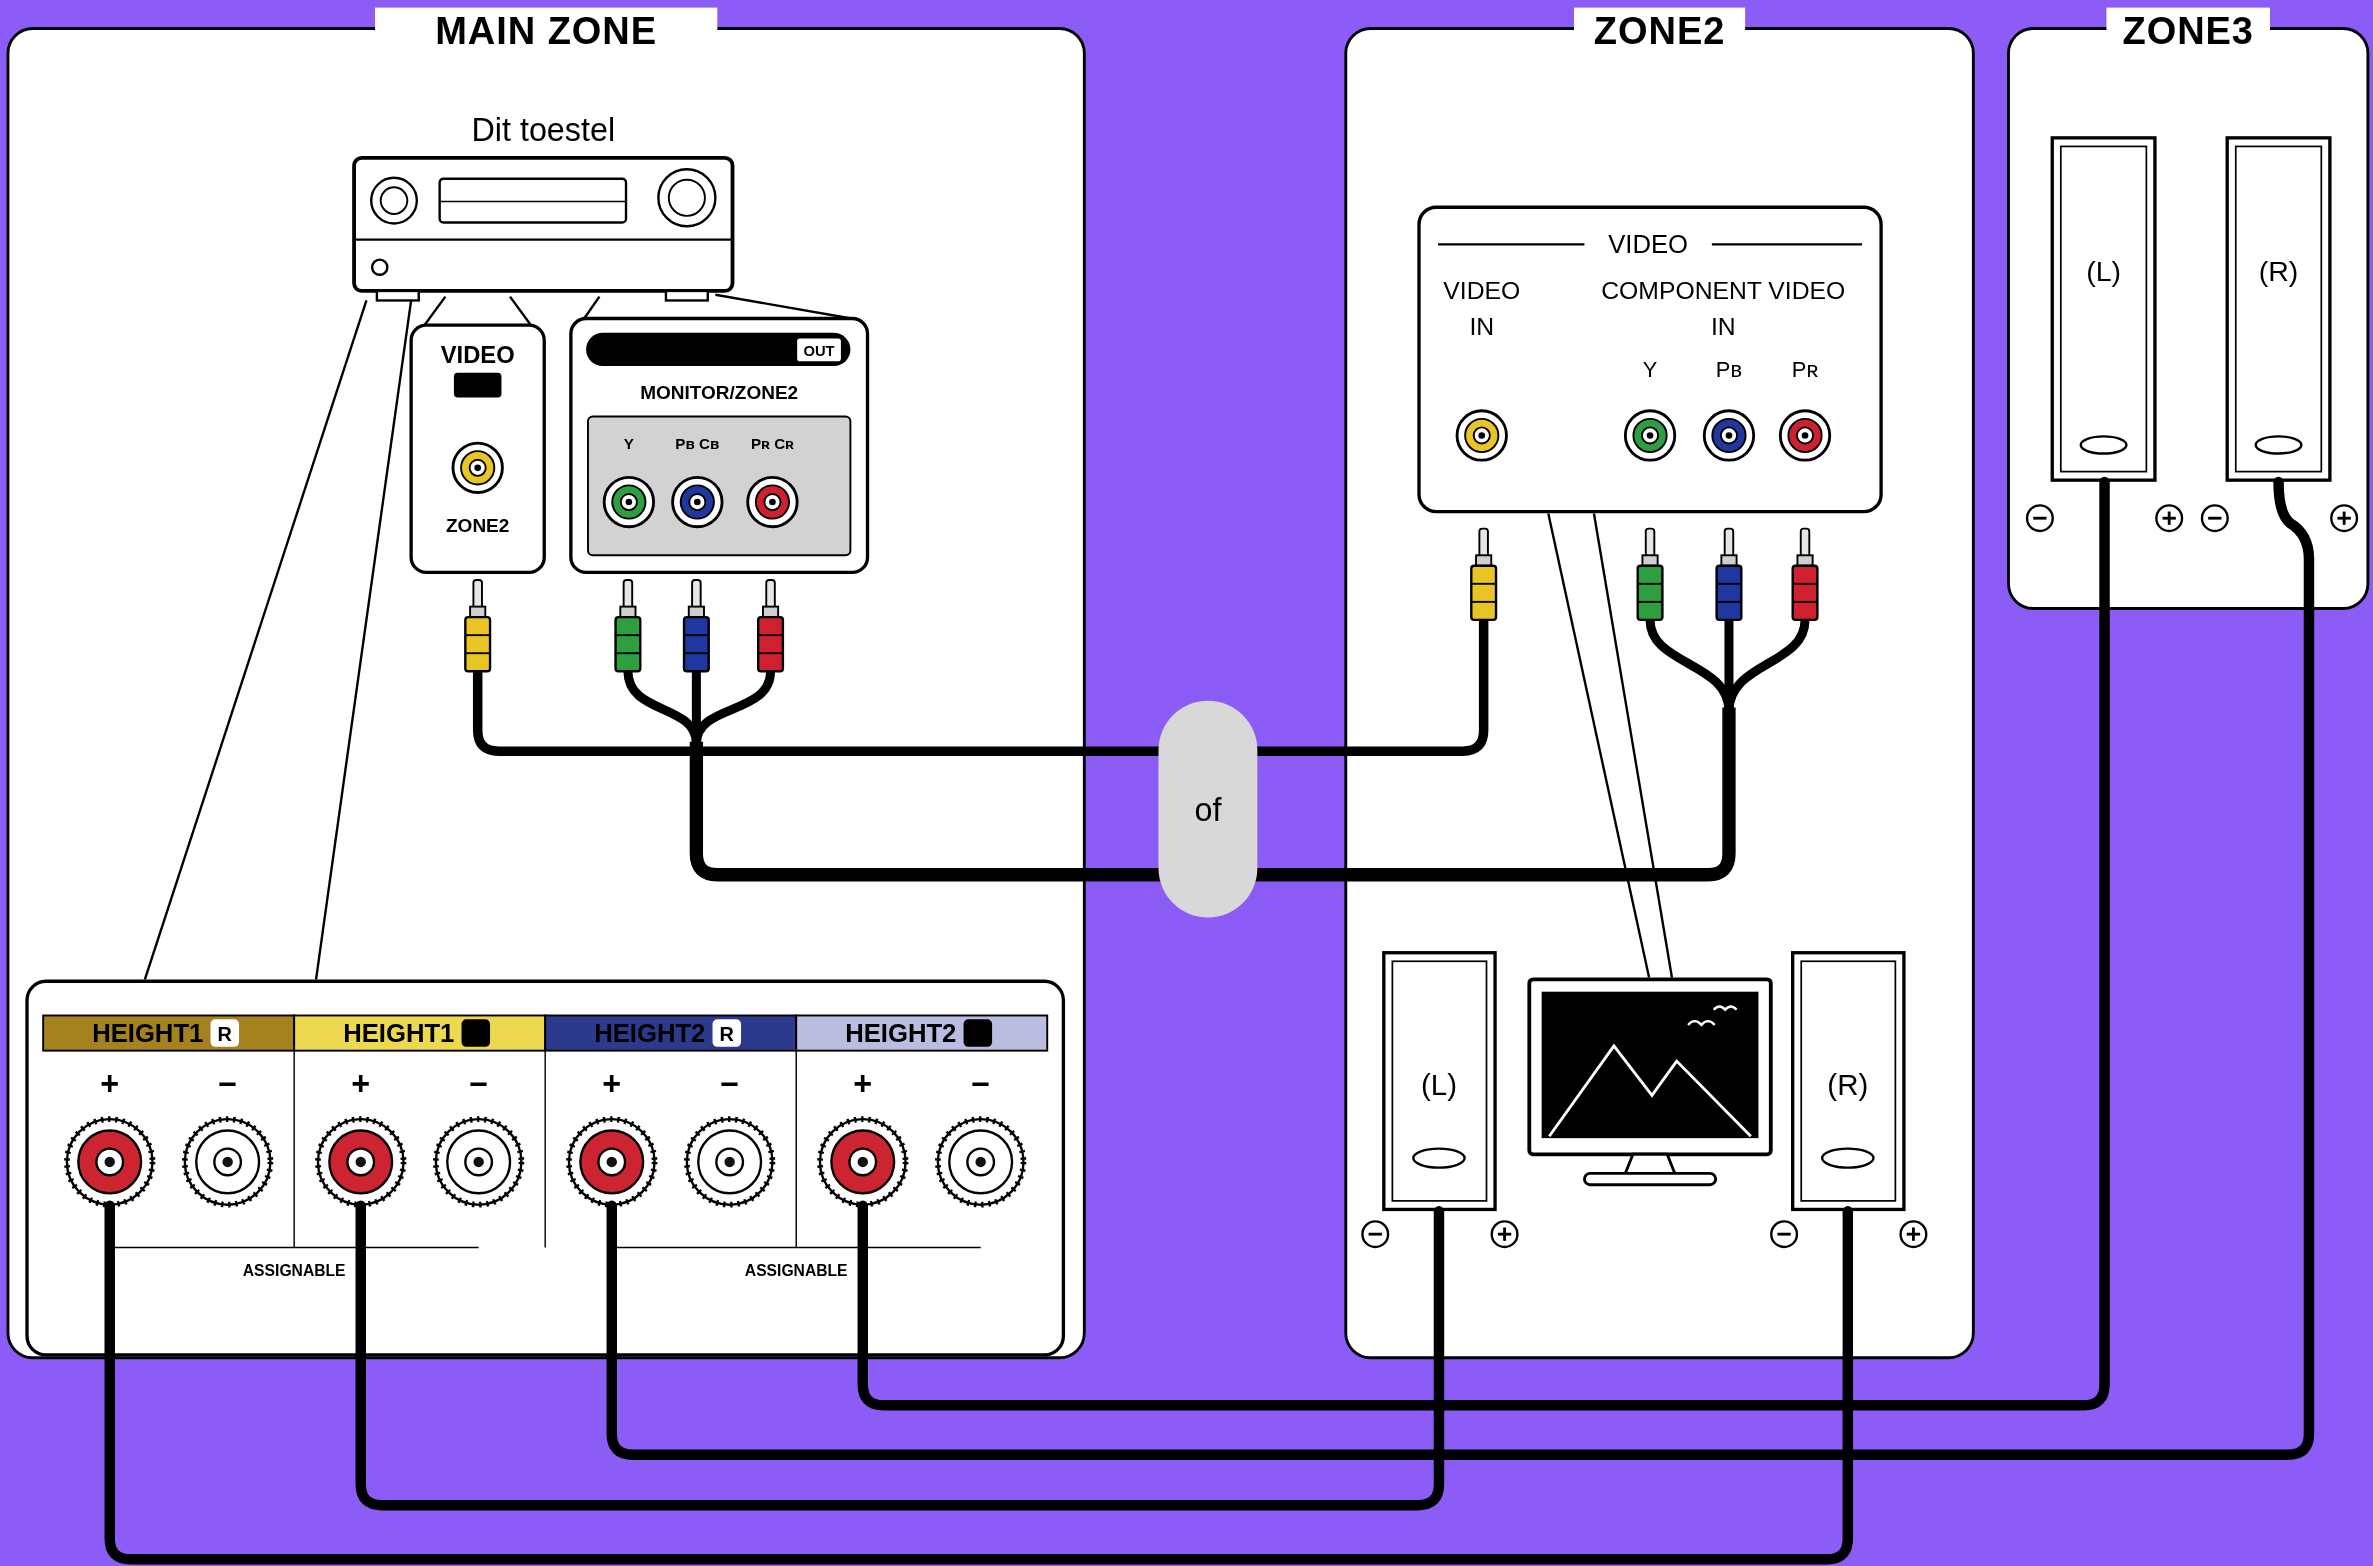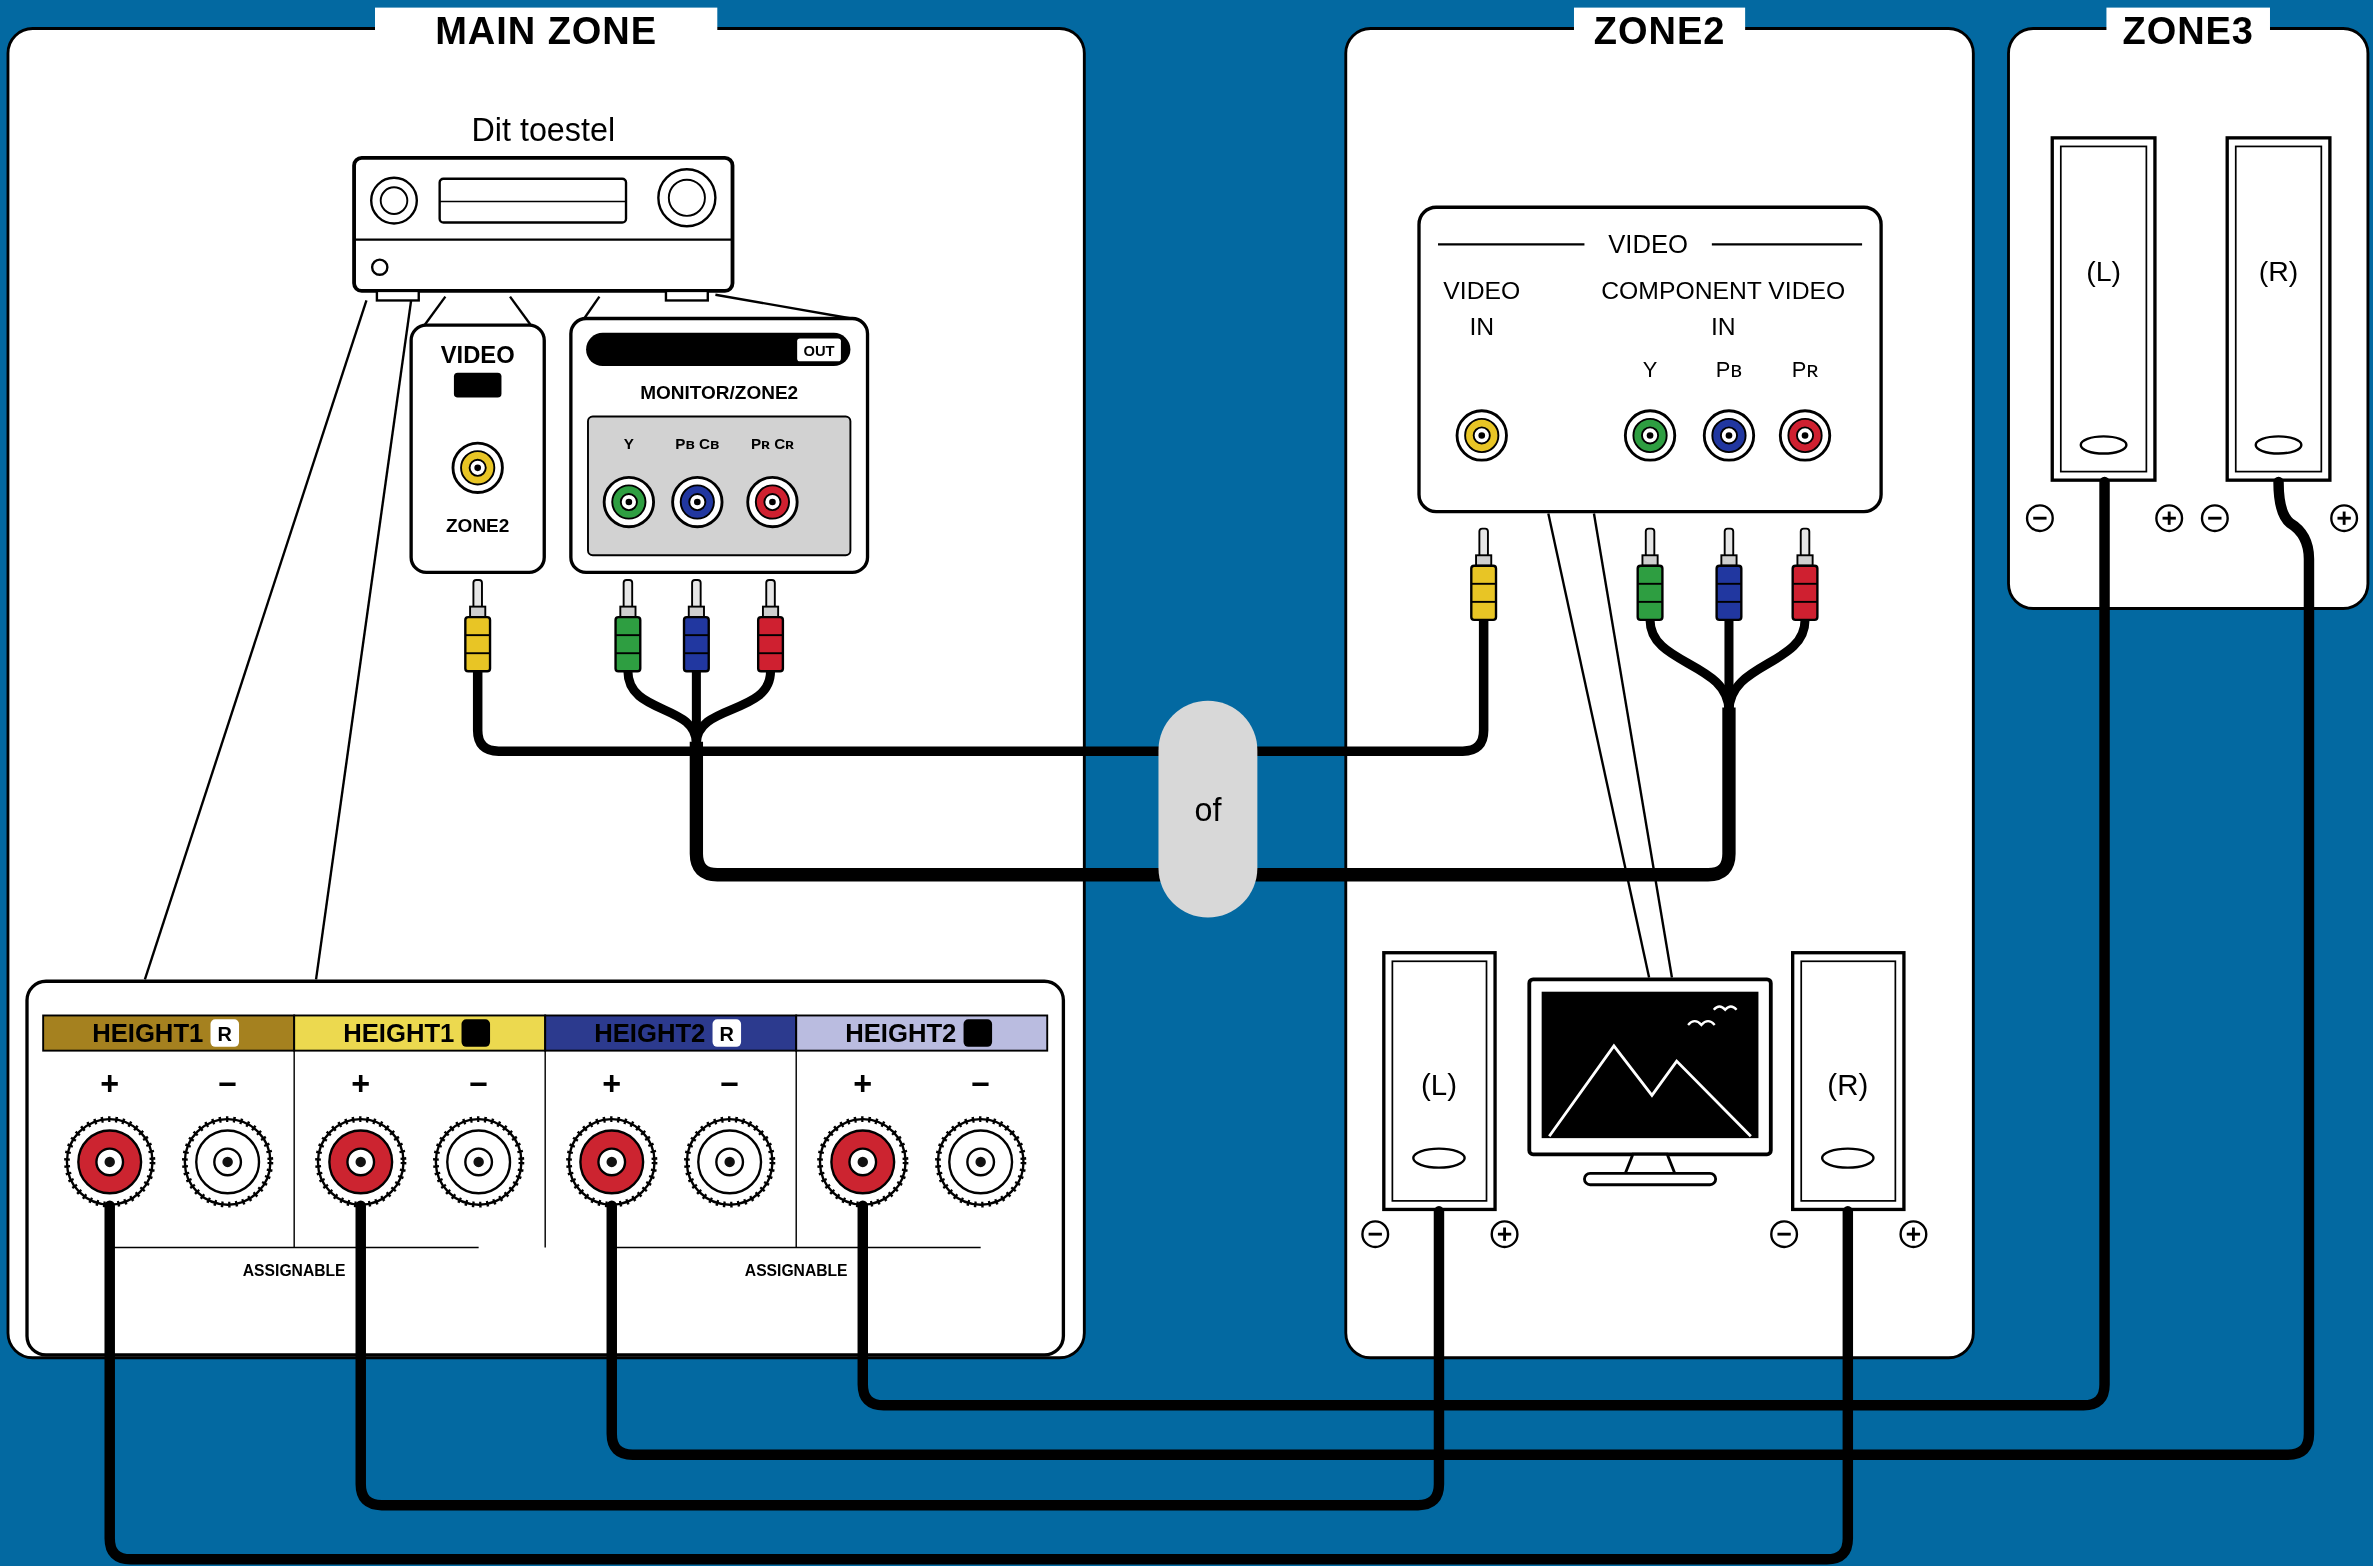--- a/index.html
+++ b/index.html
@@ -1,16 +1,16 @@
 <!DOCTYPE html>
 <html style="font-size:15px"><head>
 <meta charset="utf-8">
 <style>
   html,body{margin:0;padding:0;background:#fff;}
-  #stage{position:relative;width:2374px;height:1566px;background:#0369a1;overflow:hidden;}
+  #stage{position:relative;width:2374px;height:1566px;background:#8b5cf6;overflow:hidden;}
   svg{position:absolute;left:0;top:0;font-family:"Liberation Sans","DejaVu Sans",sans-serif;}
   text{fill:#000;}
   .b{font-weight:700;}
   .cap{font-weight:700;letter-spacing:1px;}
 </style>
 </head>
 <body>
 
 <div id="stage">
 <svg viewBox="0 0 2496 1647" width="2374" height="1566">

